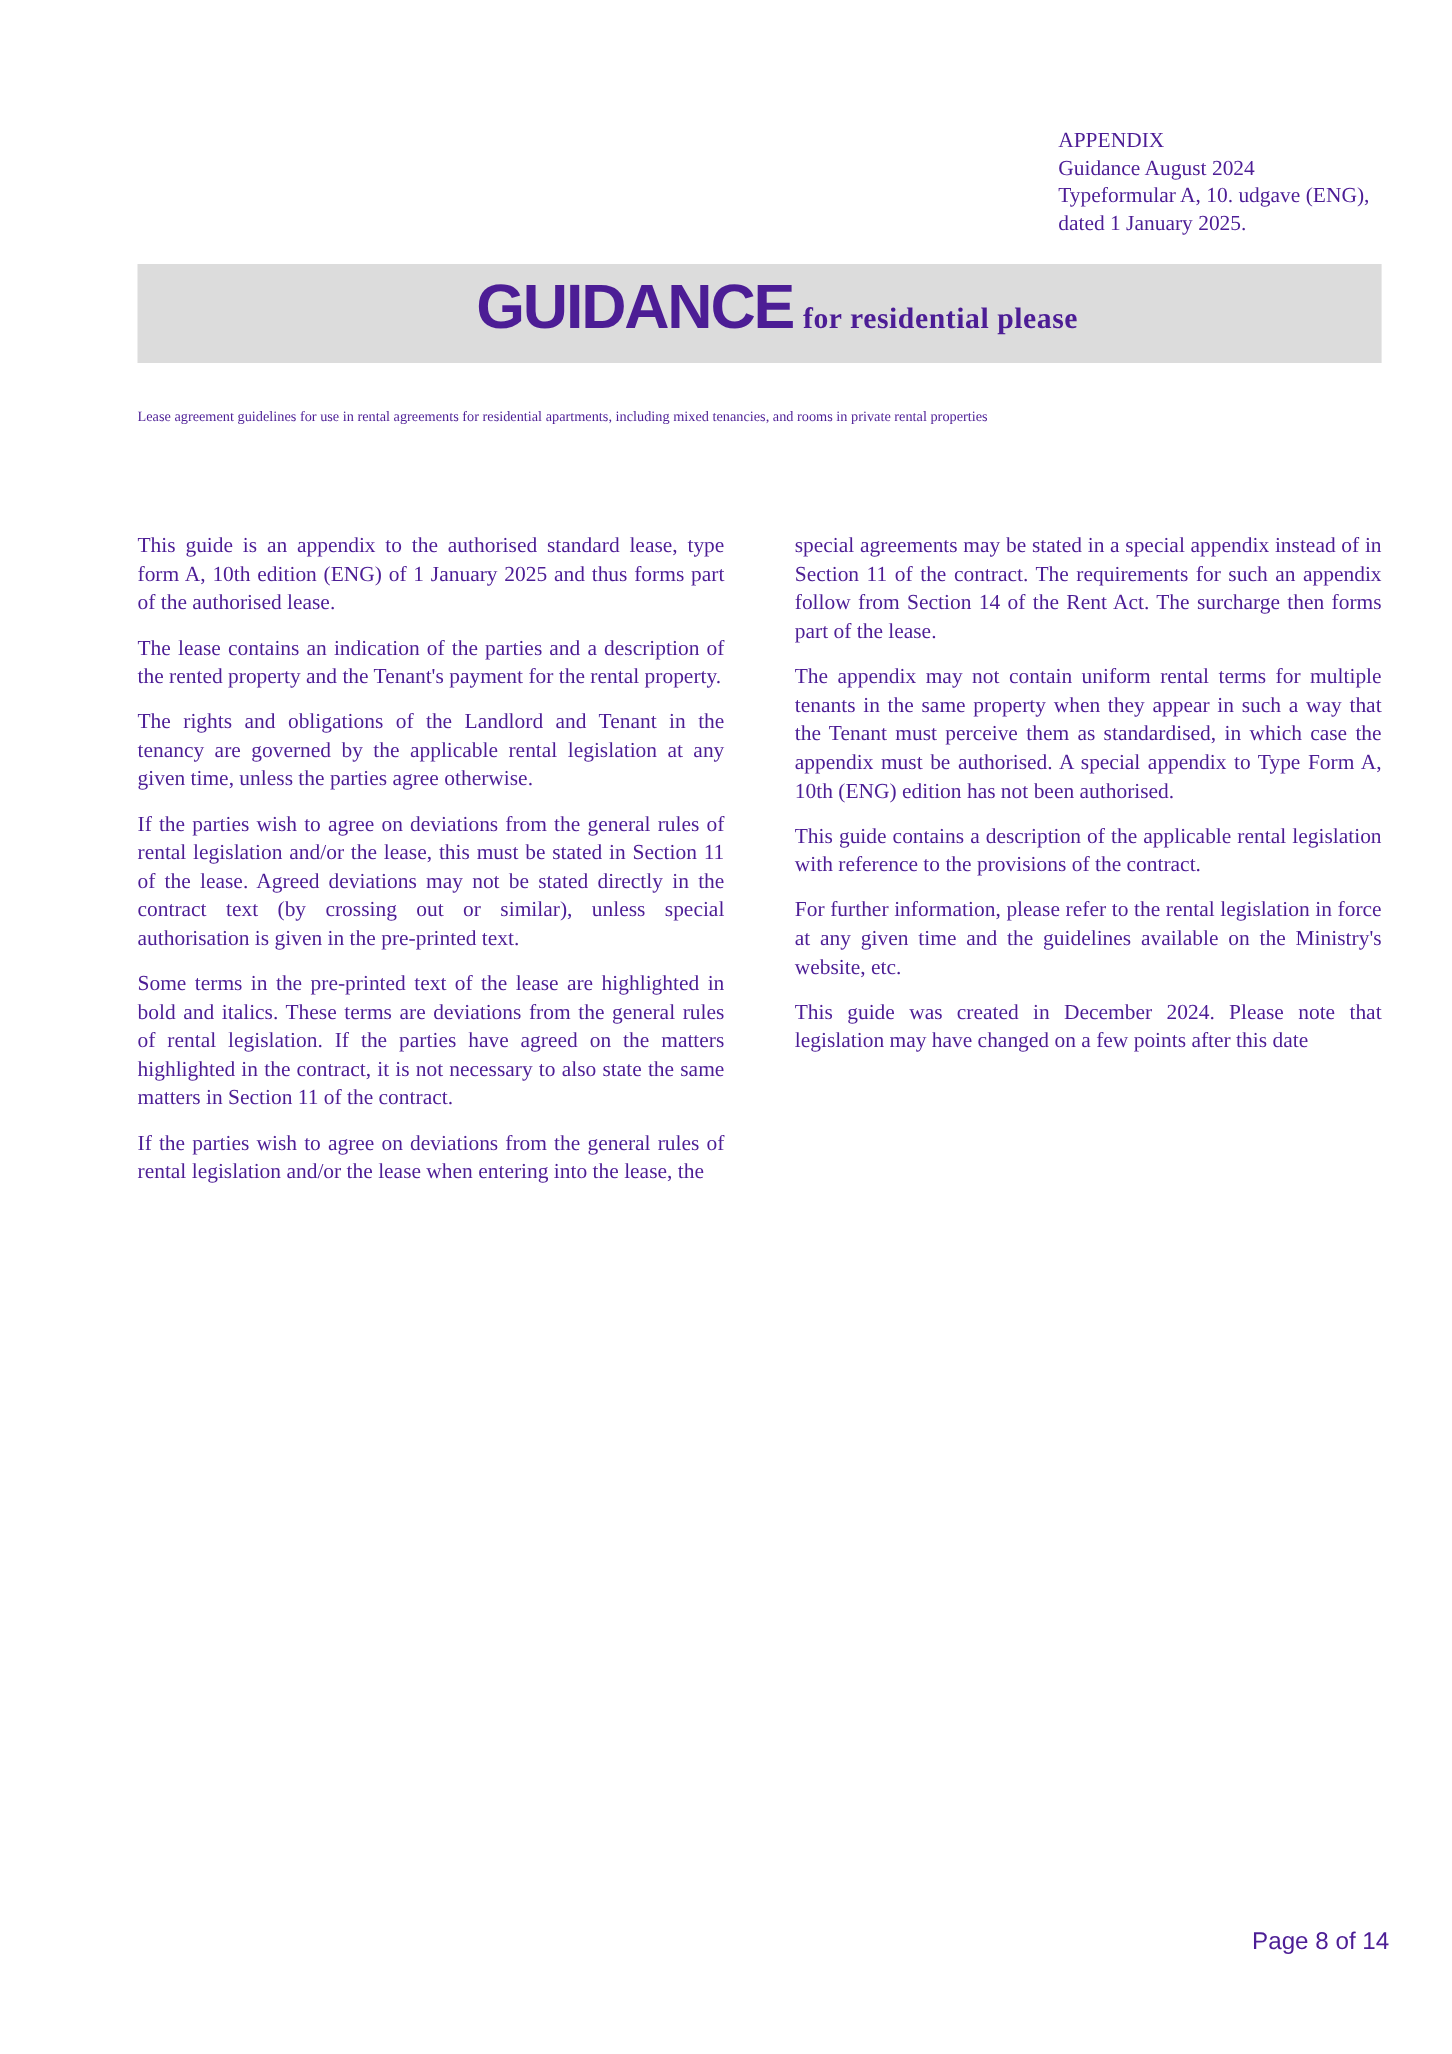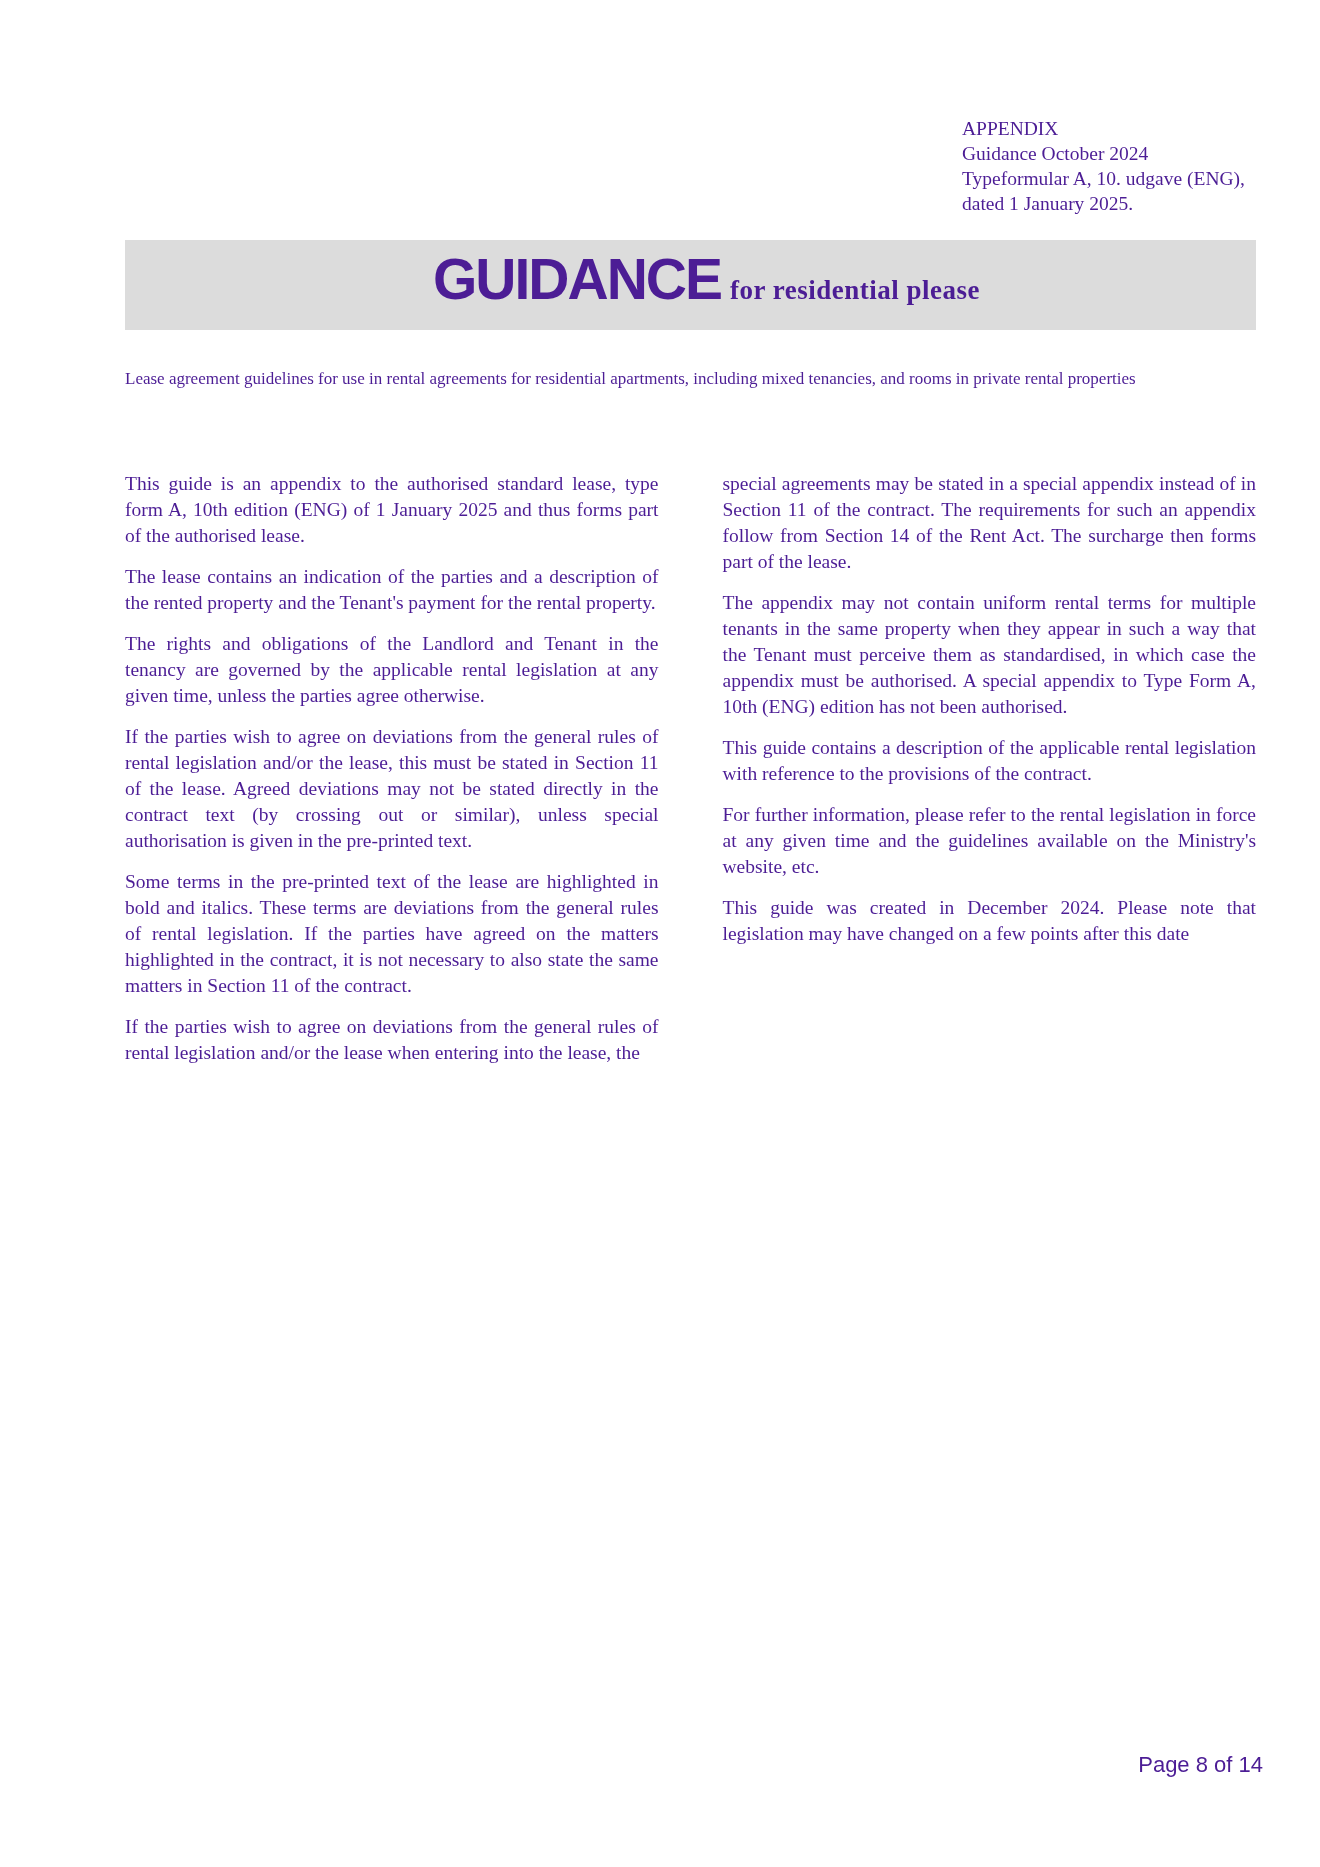--- a/index.html
+++ b/index.html
@@ -48,59 +48,59 @@
     font-size: 27px;
     margin-left: 9px;
     letter-spacing: 0.5px;
   }
   
   .lead {
     position: absolute;
     left: 125px;
     top: 366px;
     width: 1131px;
-    font-size: 17px;
+    font-size: 13px;
     line-height: 26px;
     text-align: justify;
     margin: 0;
   }
   
   .columns {
     position: absolute;
     left: 125px;
     top: 471px;
     width: 1131px;
     display: flex;
     gap: 64px;
   }
   .col {
     width: 534px;
     font-size: 19.5px;
     line-height: 26px;
     text-align: justify;
   }
-  .col p { margin: 0 0 15px 0; }
+  .col p { margin: 13px 0 15px 0; }
   
   .footer {
     position: absolute;
     right: 57px;
     top: 1752px;
     font-family: "Liberation Sans", sans-serif;
     font-size: 22px;
     white-space: nowrap;
   }
 </style>
 </head>
 <body>
 
 <div class="page">
 
   <div class="corner-header">
     <div>APPENDIX</div>
-    <div>Guidance October 2024</div>
+    <div>Guidance August 2024</div>
     <div>Typeformular A, 10. udgave (ENG),</div>
     <div>dated 1 January 2025.</div>
   </div>
 
   <div class="banner">
     <span class="banner-title">GUIDANCE</span>
     <span class="banner-subtitle">for residential please</span>
   </div>
 
   <p class="lead">Lease agreement guidelines for use in rental agreements for residential apartments, including mixed tenancies, and rooms in private rental properties</p>

